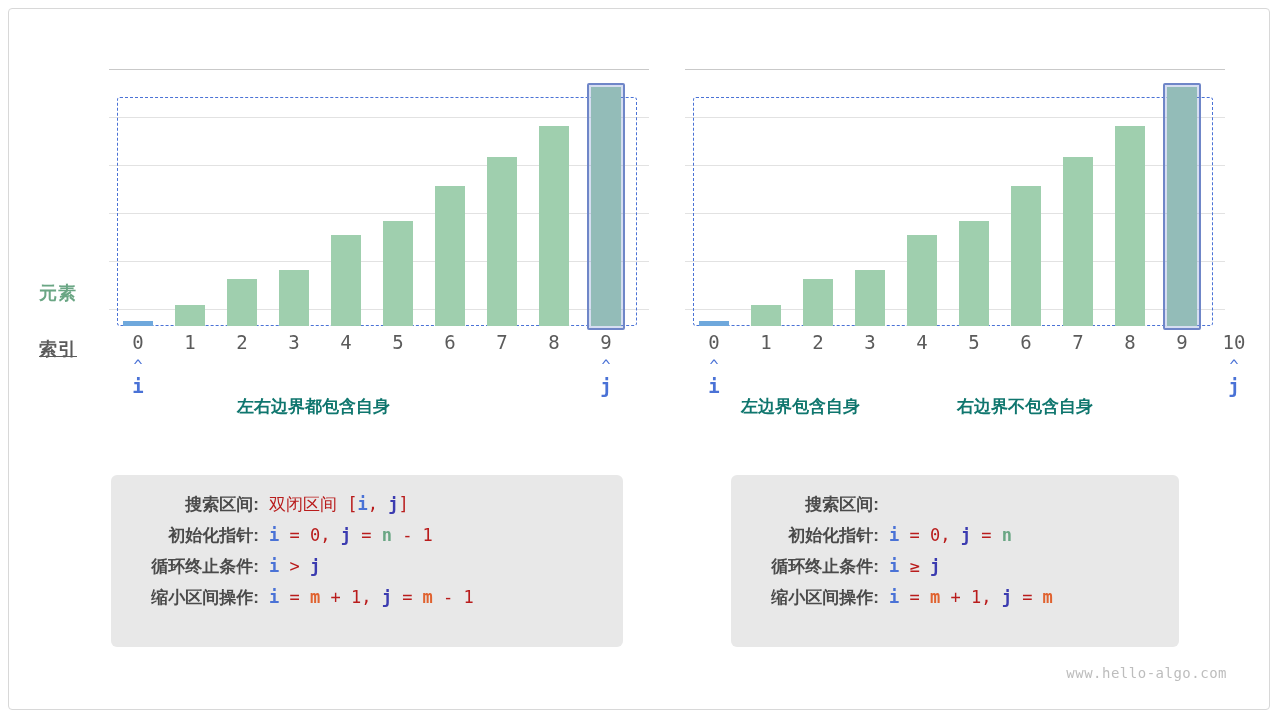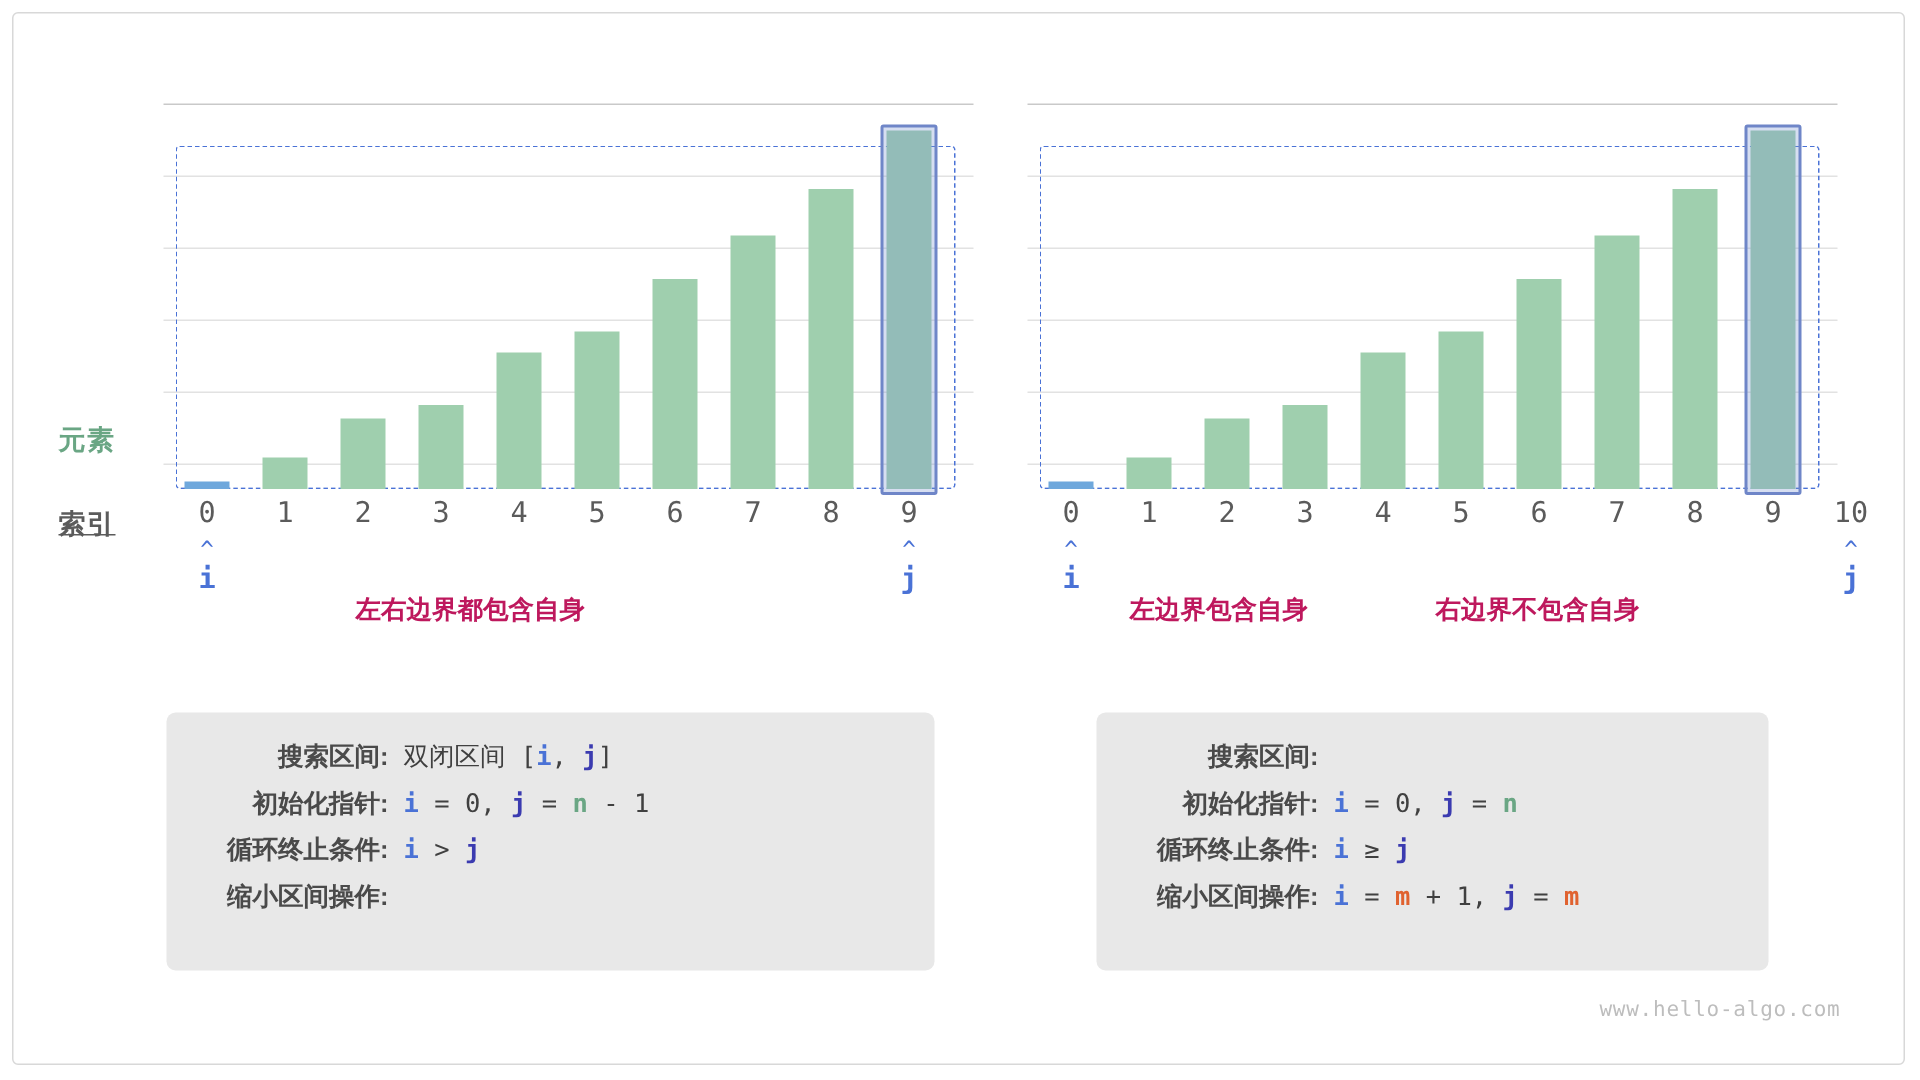--- a/index.html
+++ b/index.html
@@ -129,21 +129,21 @@
     position: absolute;
     width: 30px;
     text-align: center;
     color: #4a72d6;
     font-size: 19px;
     font-weight: bold;
     font-family: "DejaVu Sans Mono", monospace;
   }
   .caption {
     position: absolute;
-    color: #be185d;
+    color: #0f766e;
     font-size: 17px;
     font-weight: bold;
     white-space: nowrap;
   }
 
   .infobox {
     position: absolute;
     background: #e8e8e8;
     border-radius: 6px;
     padding: 18px 26px 14px 26px;
@@ -169,21 +169,21 @@
   }
   .info-val {
     margin-left: 10px;
     font-family: "DejaVu Sans Mono", monospace;
     font-size: 17px;
   }
   .kw-i { color: #4a72d6; font-weight: bold; }
   .kw-j { color: #3b3bb0; font-weight: bold; }
   .kw-m { color: #e0622f; font-weight: bold; }
   .kw-n { color: #6aa684; font-weight: bold; }
-  .plain { color: #404040; }
+  .plain { color: #b91c1c; }
 
   .watermark {
     position: absolute;
     right: 42px;
     bottom: 28px;
     color: #bdbdbd;
     font-size: 14px;
     font-family: "DejaVu Sans Mono", monospace;
     letter-spacing: 0.5px;
   }
@@ -293,39 +293,40 @@
     <div style="position:absolute;left:58px;top:288px;width:620px;height:20px;">
       <div class="pointer" style="left:14px;">^</div>
       <div class="pointer" style="left:534px;">^</div>
     </div>
 
     <div style="position:absolute;left:58px;top:306px;width:620px;height:26px;">
       <div class="pointer-name" style="left:14px;">i</div>
       <div class="pointer-name" style="left:534px;">j</div>
     </div>
 
-    <div class="caption" style="left:114px;top:326px;margin-left:12px;">左边界包含自身</div>
+    <div class="caption" style="left:114px;top:326px;">左边界包含自身</div>
     <div class="caption" style="left:330px;top:326px;">右边界不包含自身</div>
   </div>
 
   <div class="infobox" id="infobox-left">
     <div class="info-row">
       <span class="info-key">搜索区间:</span>
       <span class="info-val"><span class="plain">双闭区间 [</span><span class="kw-i">i</span><span class="plain">, </span><span class="kw-j">j</span><span class="plain">]</span></span>
     </div>
     <div class="info-row">
       <span class="info-key">初始化指针:</span>
       <span class="info-val"><span class="kw-i">i</span><span class="plain"> = 0, </span><span class="kw-j">j</span><span class="plain"> = </span><span class="kw-n">n</span><span class="plain"> - 1</span></span>
     </div>
     <div class="info-row">
       <span class="info-key">循环终止条件:</span>
       <span class="info-val"><span class="kw-i">i</span><span class="plain"> &gt; </span><span class="kw-j">j</span></span>
     </div>
     <div class="info-row">
       <span class="info-key">缩小区间操作:</span>
+      <span class="info-val"><span class="kw-i">i</span><span class="plain"> = </span><span class="kw-m">m</span><span class="plain"> + 1, </span><span class="kw-j">j</span><span class="plain"> = </span><span class="kw-m">m</span><span class="plain"> - 1</span></span>
     </div>
   </div>
 
   <div class="infobox" id="infobox-right">
     <div class="info-row">
       <span class="info-key">搜索区间:</span>
     </div>
     <div class="info-row">
       <span class="info-key">初始化指针:</span>
       <span class="info-val"><span class="kw-i">i</span><span class="plain"> = 0, </span><span class="kw-j">j</span><span class="plain"> = </span><span class="kw-n">n</span></span>

